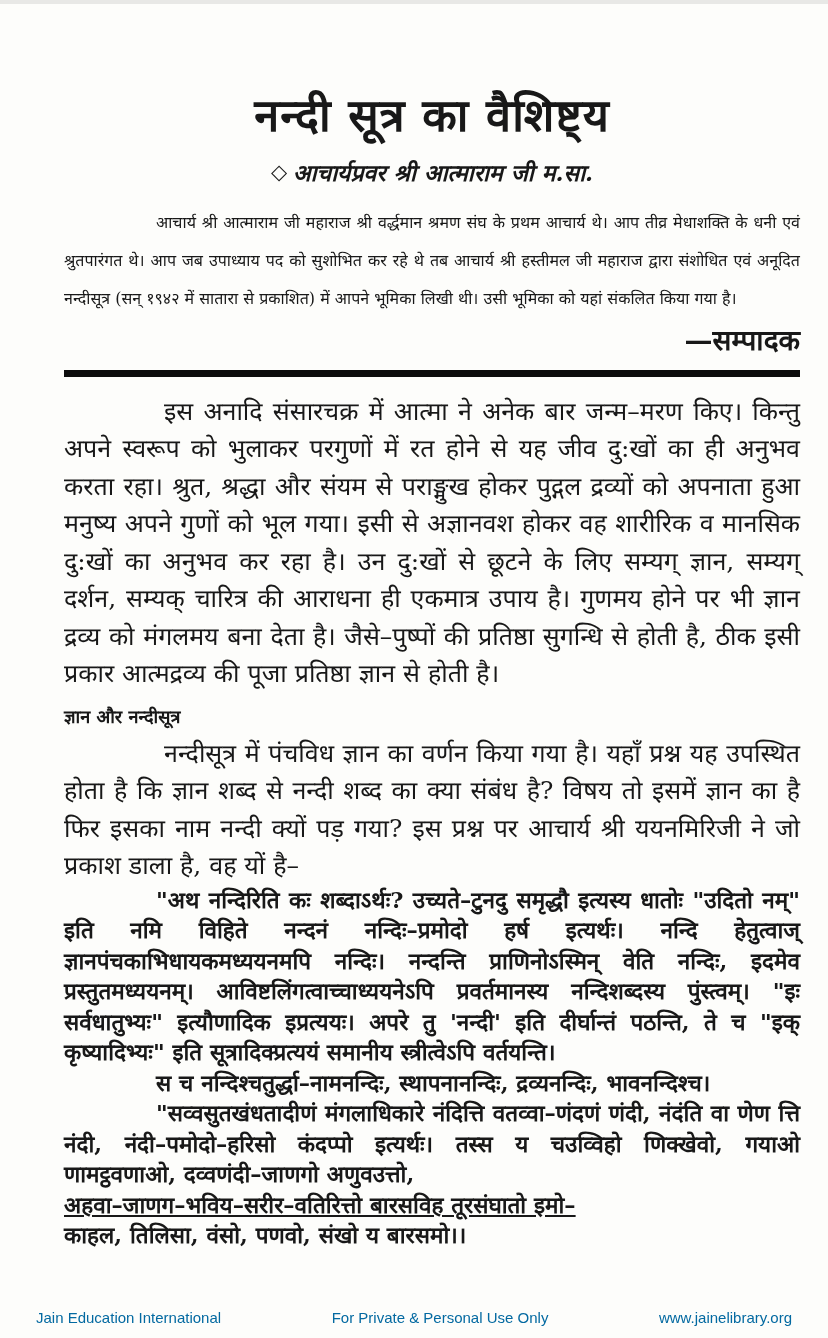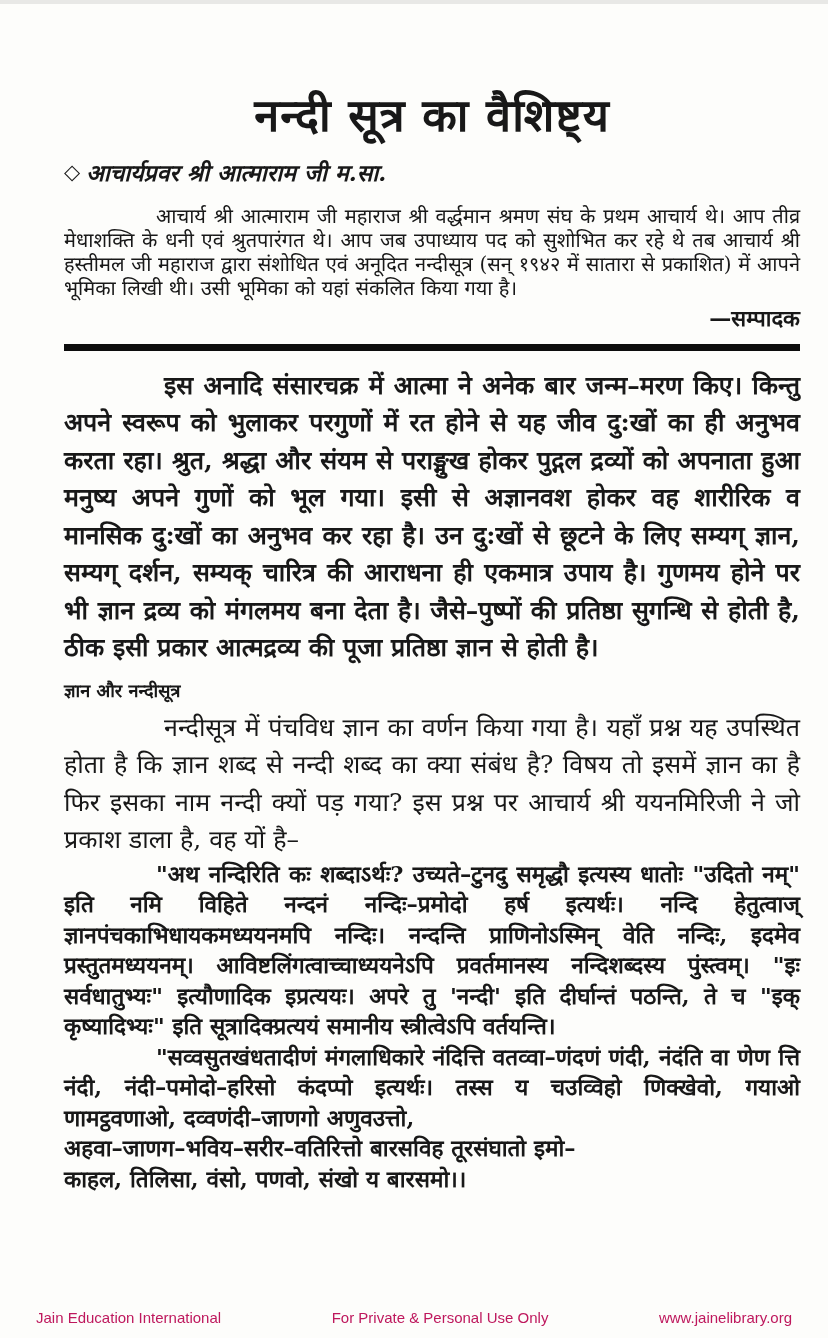--- a/index.html
+++ b/index.html
@@ -17,58 +17,59 @@
   .title{
     margin:86px 0 0 0;
     text-align:center;
     font-size:45px;
     font-weight:700;
     letter-spacing:1px;
     line-height:1.15;
   }
   .subtitle{
     margin-top:14px;
+    text-align:center;
     font-size:23px;
     font-weight:700;
     font-style:italic;
   }
   .subtitle .diamond{
     font-style:normal;
     font-size:21px;
     margin-right:6px;
     position:relative;
     top:-2px;
   }
   .preface{
     margin:16px 0 0 0;
-    font-size:20px;
-    line-height:24px;
+    font-size:16px;
+    line-height:38px;
     text-align:justify;
     text-indent:92px;
   }
   .signature{
     text-align:right;
-    font-size:22px;
+    font-size:28px;
     font-weight:700;
     margin-top:2px;
   }
   .rule{
     border:none;
     height:7px;
     background:#0d0d0d;
     margin:12px 0 0 0;
   }
   p.body{
     margin:0;
     font-size:25px;
     line-height:37.5px;
     text-align:justify;
     text-indent:100px;
   }
-  p.first{margin-top:16px;font-weight:bold;}
+  p.first{margin-top:16px;}
   h2.section{
     margin:6px 0 0 0;
     font-size:18px;
     font-weight:700;
     line-height:36px;
   }
   p.quote{
     margin:0;
     font-size:22.5px;
     line-height:30.5px;
@@ -78,32 +79,32 @@
   }
   p.oneline{text-align:left;}
   p.verse{
     margin:0;
     font-size:22.5px;
     line-height:30.5px;
     font-weight:600;
     text-align:left;
     text-indent:0;
   }
-  .vi1{margin-left:130px;}
+  .vi1{margin-left:130px;text-decoration:underline;}
   .vi2{margin-left:192px;}
   .vi3{margin-left:160px;}
   .footer{
     position:absolute;
     left:36px;right:36px;bottom:16px;
     display:flex;
     justify-content:space-between;
     align-items:baseline;
     font-family:"Liberation Sans","DejaVu Sans",sans-serif;
     font-size:15px;
-    color:#be185d;
+    color:#0369a1;
   }
 </style>
 </head>
 <body>
 
 <div class="page">
 
   <h1 class="title">नन्दी सूत्र का वैशिष्ट्य</h1>
 
   <div class="subtitle">
@@ -116,20 +117,21 @@
   <hr class="rule">
 
   <p class="body first">इस अनादि संसारचक्र में आत्मा ने अनेक बार जन्म–मरण किए। किन्तु अपने स्वरूप को भुलाकर परगुणों में रत होने से यह जीव दु:खों का ही अनुभव करता रहा। श्रुत, श्रद्धा और संयम से पराङ्मुख होकर पुद्गल द्रव्यों को अपनाता हुआ मनुष्य अपने गुणों को भूल गया। इसी से अज्ञानवश होकर वह शारीरिक व मानसिक दु:खों का अनुभव कर रहा है। उन दु:खों से छूटने के लिए सम्यग् ज्ञान, सम्यग् दर्शन, सम्यक् चारित्र की आराधना ही एकमात्र उपाय है। गुणमय होने पर भी ज्ञान द्रव्य को मंगलमय बना देता है। जैसे–पुष्पों की प्रतिष्ठा सुगन्धि से होती है, ठीक इसी प्रकार आत्मद्रव्य की पूजा प्रतिष्ठा ज्ञान से होती है।</p>
 
   <h2 class="section">ज्ञान और नन्दीसूत्र</h2>
 
   <p class="body">नन्दीसूत्र में पंचविध ज्ञान का वर्णन किया गया है। यहाँ प्रश्न यह उपस्थित होता है कि ज्ञान शब्द से नन्दी शब्द का क्या संबंध है? विषय तो इसमें ज्ञान का है फिर इसका नाम नन्दी क्यों पड़ गया? इस प्रश्न पर आचार्य श्री ययनमिरिजी ने जो प्रकाश डाला है, वह यों है–</p>
 
   <p class="quote">"अथ नन्दिरिति कः शब्दाऽर्थः? उच्यते–टुनदु समृद्धौ इत्यस्य धातोः "उदितो नम्" इति नमि विहिते नन्दनं नन्दिः–प्रमोदो हर्ष इत्यर्थः। नन्दि हेतुत्वाज् ज्ञानपंचकाभिधायकमध्ययनमपि नन्दिः। नन्दन्ति प्राणिनोऽस्मिन् वेति नन्दिः, इदमेव प्रस्तुतमध्ययनम्। आविष्टलिंगत्वाच्चाध्ययनेऽपि प्रवर्तमानस्य नन्दिशब्दस्य पुंस्त्वम्। "इः सर्वधातुभ्यः" इत्यौणादिक इप्रत्ययः। अपरे तु 'नन्दी' इति दीर्घान्तं पठन्ति, ते च "इक् कृष्यादिभ्यः" इति सूत्रादिक्प्रत्ययं समानीय स्त्रीत्वेऽपि वर्तयन्ति।</p>
 
+  <p class="quote oneline">स च नन्दिश्चतुर्द्धा–नामनन्दिः, स्थापनानन्दिः, द्रव्यनन्दिः, भावनन्दिश्च।</p>
 
 
   <p class="quote">"सव्वसुतखंधतादीणं मंगलाधिकारे नंदित्ति वतव्वा–णंदणं णंदी, नंदंति वा णेण त्ति नंदी, नंदी–पमोदो–हरिसो कंदप्पो इत्यर्थः। तस्स य चउव्विहो णिक्खेवो, गयाओ णामट्ठवणाओ, दव्वणंदी–जाणगो अणुवउत्तो,</p>
 
   <p class="verse vi1">अहवा–जाणग–भविय–सरीर–वतिरित्तो बारसविह तूरसंघातो इमो–</p>
   <p class="verse vi3">काहल, तिलिसा, वंसो, पणवो, संखो य बारसमो।।</p>
 
   <div class="footer">
     <span>Jain Education International</span>
     <span>For Private &amp; Personal Use Only</span>

